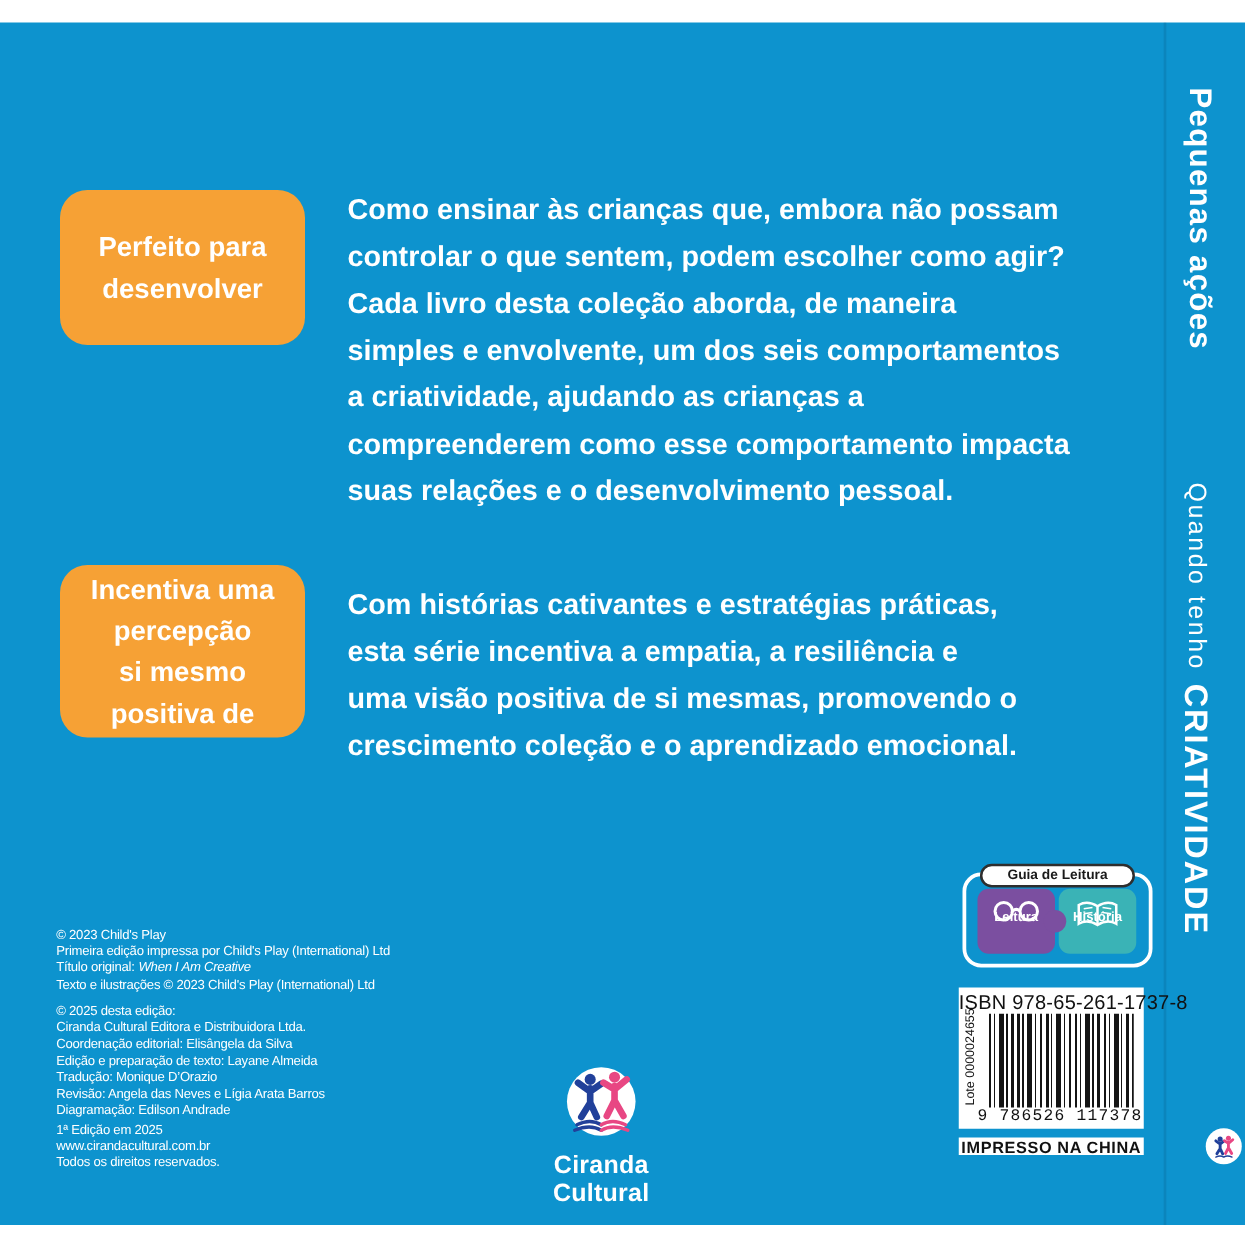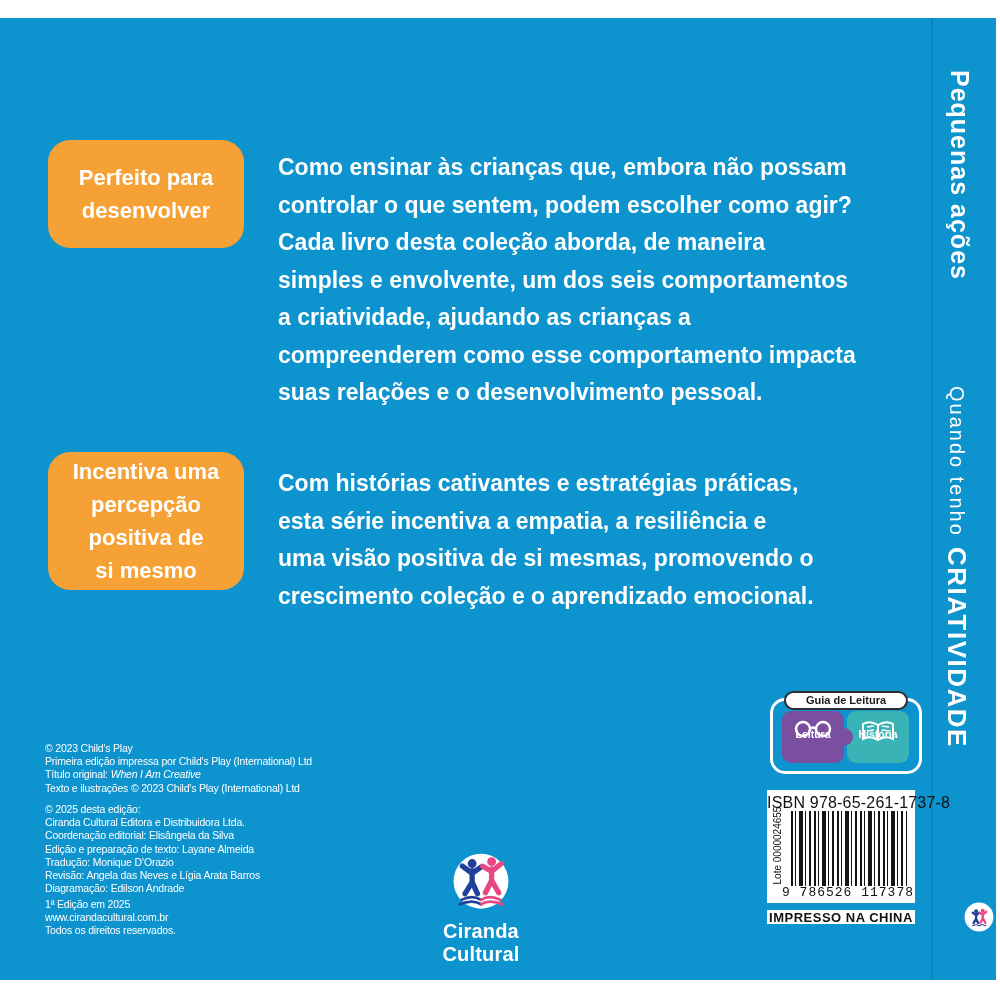--- a/index.html
+++ b/index.html
@@ -7,21 +7,21 @@
   .page { position:relative; width:1000px; height:1000px; background:#ffffff; overflow:hidden; }
   .cover { position:absolute; left:0; top:18px; width:996px; height:962px; background:#0d93ce; }
 
   
   .spine-fold { position:absolute; left:931px; top:0; width:2px; height:100%; background:rgba(0,50,80,0.14); }
 
   
   .badge { position:absolute; left:48px; width:196px; background:#f6a135; border-radius:22px;
            color:#fff; font-weight:bold; font-size:22px; line-height:33px; text-align:center;
            display:flex; flex-direction:column; justify-content:center; }
-  .badge-1 { top:122px; height:108px; }
+  .badge-1 { top:134px; height:124px; }
   .badge-2 { top:282px; height:108px; }
   .badge-3 { top:434px; height:138px; }
 
   
   .para { position:absolute; left:278px; color:#fff; font-weight:bold; font-size:23px; line-height:37.5px; }
   .para .line { white-space:nowrap; }
   .para-1 { top:131px; }
   .para-2 { top:447px; }
 
   
@@ -81,22 +81,22 @@
 <div class="page">
   <div class="cover">
 
     <div class="badge badge-1">
       <div>Perfeito para</div>
       <div>desenvolver</div>
     </div>
     <div class="badge badge-3">
       <div>Incentiva uma</div>
       <div>percepção</div>
+      <div>si mesmo</div>
       <div>positiva de</div>
-      <div>si mesmo</div>
     </div>
 
     <div class="para para-1">
       <div class="line">Como ensinar às crianças que, embora não possam</div>
       <div class="line">controlar o que sentem, podem escolher como agir?</div>
       <div class="line">Cada livro desta coleção aborda, de maneira</div>
       <div class="line">simples e envolvente, um dos seis comportamentos</div>
       <div class="line">a criatividade, ajudando as crianças a</div>
       <div class="line">compreenderem como esse comportamento impacta</div>
       <div class="line">suas relações e o desenvolvimento pessoal.</div>

